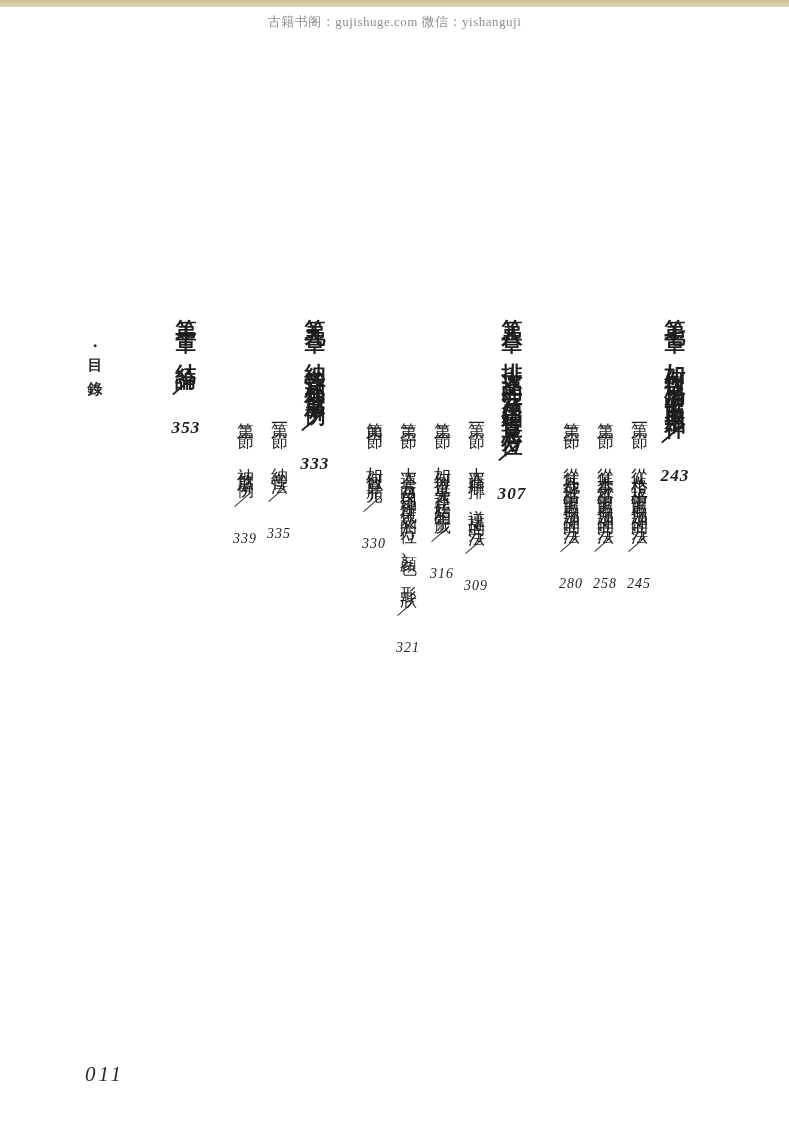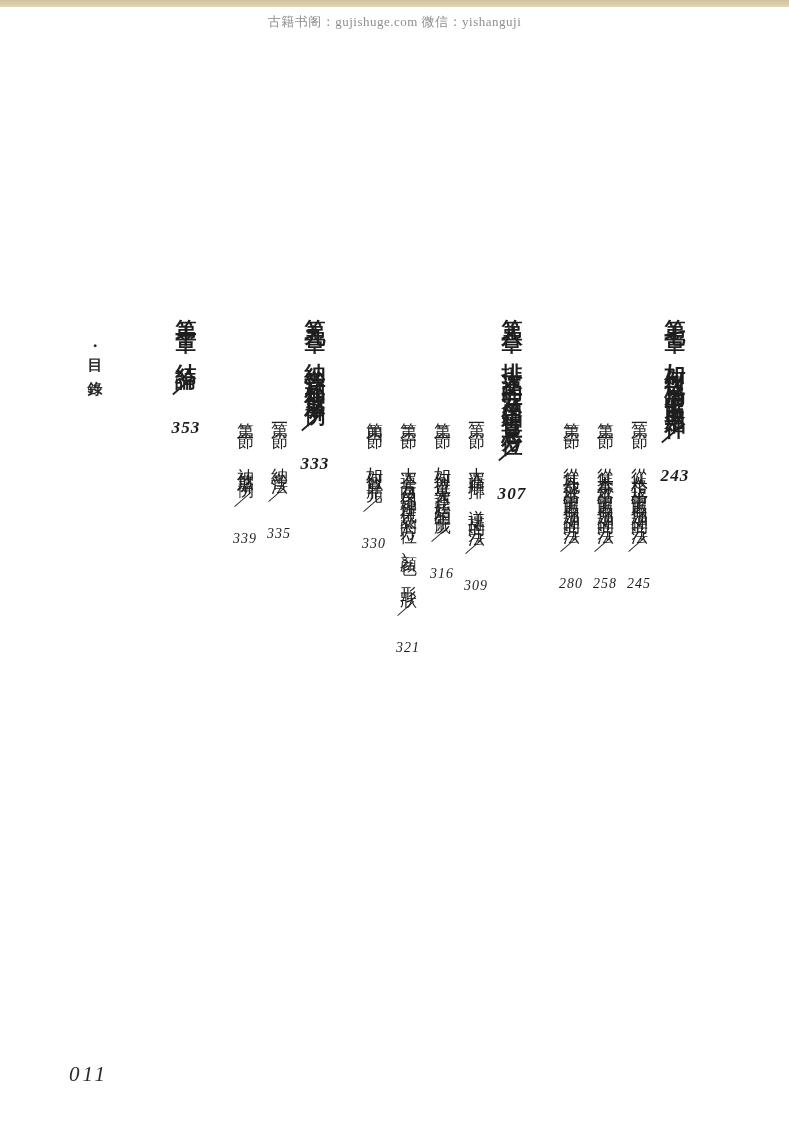--- a/index.html
+++ b/index.html
@@ -77,21 +77,21 @@
     top: 338px;
     writing-mode: vertical-rl;
     font-size: 15px;
     font-weight: bold;
     letter-spacing: 9px;
     color: #2a2a2a;
   }
 
   .folio {
     position: absolute;
-    left: 69px;
+    left: 85px;
     top: 1062px;
     font-size: 21px;
     font-style: italic;
     letter-spacing: 3px;
     color: #2a2a2a;
   }
 </style>
 </head>
 <body>
 

